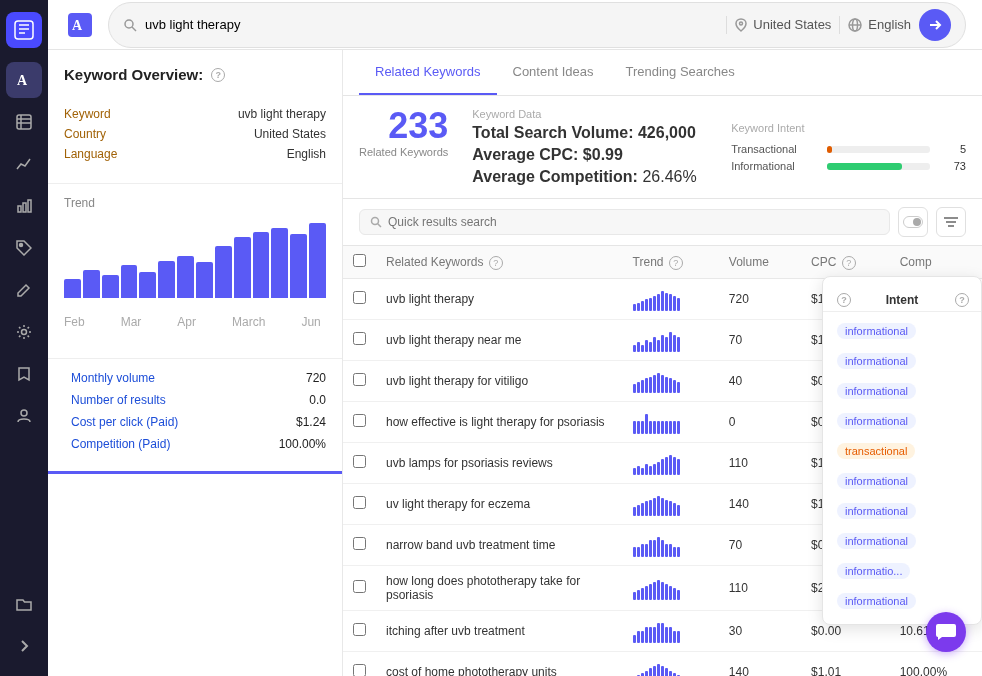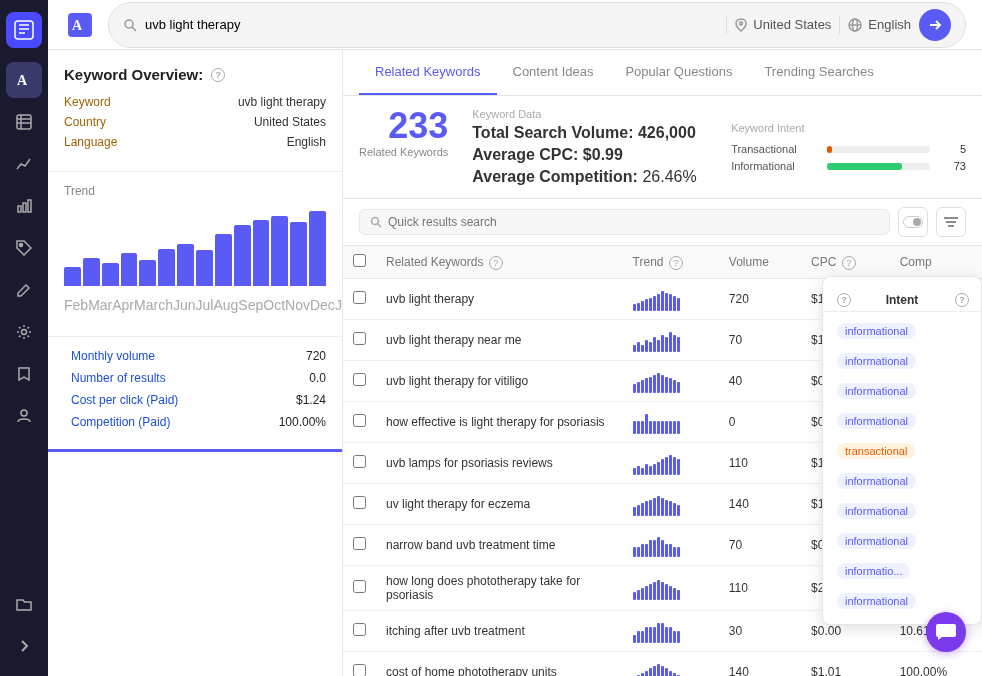--- a/index.html
+++ b/index.html
@@ -26,29 +26,29 @@
     .search-location { display: flex; align-items: center; gap: 6px; color: #555; font-size: 13px; }
     .search-language { display: flex; align-items: center; gap: 6px; color: #555; font-size: 13px; }
     .search-btn { width: 32px; height: 32px; background: #5a5af5; border-radius: 50%; display: flex; align-items: center; justify-content: center; color: white; cursor: pointer; font-size: 14px; }
 
     
     .content-area { display: flex; flex: 1; overflow: hidden; }
 
     
     .left-panel { width: 295px; background: white; border-right: 1px solid #e8e8e8; display: flex; flex-direction: column; overflow: hidden; }
     .keyword-overview { padding: 16px; border-bottom: 1px solid #eee; }
-    .kw-title { font-size: 15px; font-weight: 600; color: #222; margin-bottom: 12px; display: flex; align-items: center; gap: 6px; }
+    .kw-title { font-size: 15px; font-weight: 600; color: #222; margin-bottom: 24px; display: flex; align-items: center; gap: 6px; }
     .kw-row { display: flex; justify-content: space-between; margin-bottom: 6px; font-size: 12px; }
     .kw-label { color: #a16207; }
     .kw-value { color: #333; font-weight: 500; }
     .trend-section { padding: 12px 16px; border-bottom: 1px solid #eee; }
     .trend-title { font-size: 12px; color: #888; margin-bottom: 8px; }
     .trend-chart { display: flex; align-items: flex-end; gap: 2px; height: 80px; }
     .bar { background: #5a5af5; border-radius: 2px 2px 0 0; flex: 1; min-width: 8px; }
-    .trend-labels { display: flex; justify-content: space-between; font-size: 14px; color: #aaa; padding: 11px 0; }
+    .trend-labels { display: flex; justify-content: space-between; font-size: 12px; color: #aaa; padding: 17px 0; gap: 36px; }
     .stats-section { padding: 12px 16px; }
     .stat-row { display: flex; justify-content: space-between; margin-bottom: 8px; font-size: 12px; }
     .stat-label { color: #1d4ed8; margin-left: 7px; }
     .stat-value { color: #222; font-weight: 500; }
 
     
     .right-panel { flex: 1; display: flex; flex-direction: column; overflow: hidden; background: #fafafa; }
 
     
     .tab-bar { background: white; border-bottom: 1px solid #e5e5e5; display: flex; padding: 0 16px; }
@@ -300,21 +300,20 @@
           </div>
         </div>
         <div style="flex: 1; border-top: 3px solid #5a5af5; width: 100%;"></div>
       </div>
 
       <div class="right-panel">
 
         <div class="tab-bar">
           <div class="tab active">Related Keywords</div>
           <div class="tab">Content Ideas</div>
-          <div class="tab">Popular Questions</div>
           <div class="tab">Trending Searches</div>
         </div>
 
         <div class="kw-summary">
           <div class="kw-count-block">
             <span class="kw-count-num">233</span>
             <span class="kw-count-label">Related Keywords</span>
           </div>
           <div class="kw-data-block">
             <div class="kw-data-title">Keyword Data</div>

